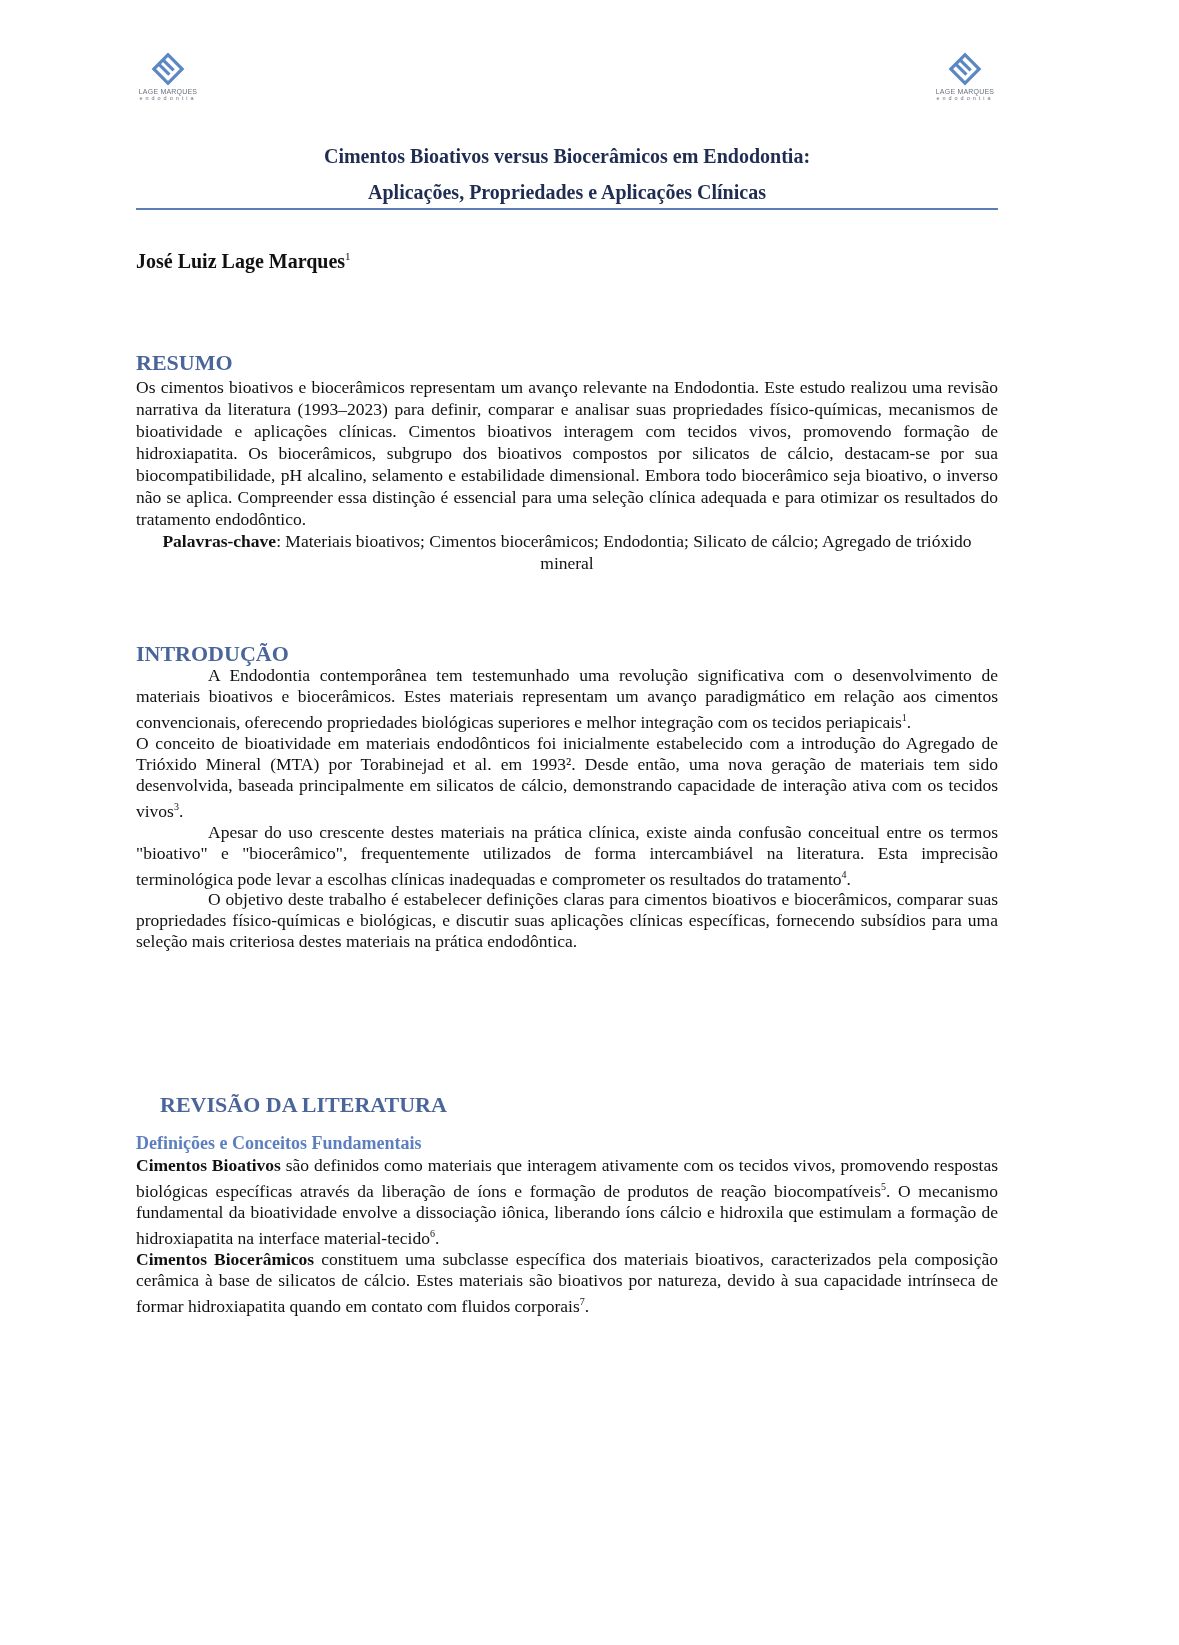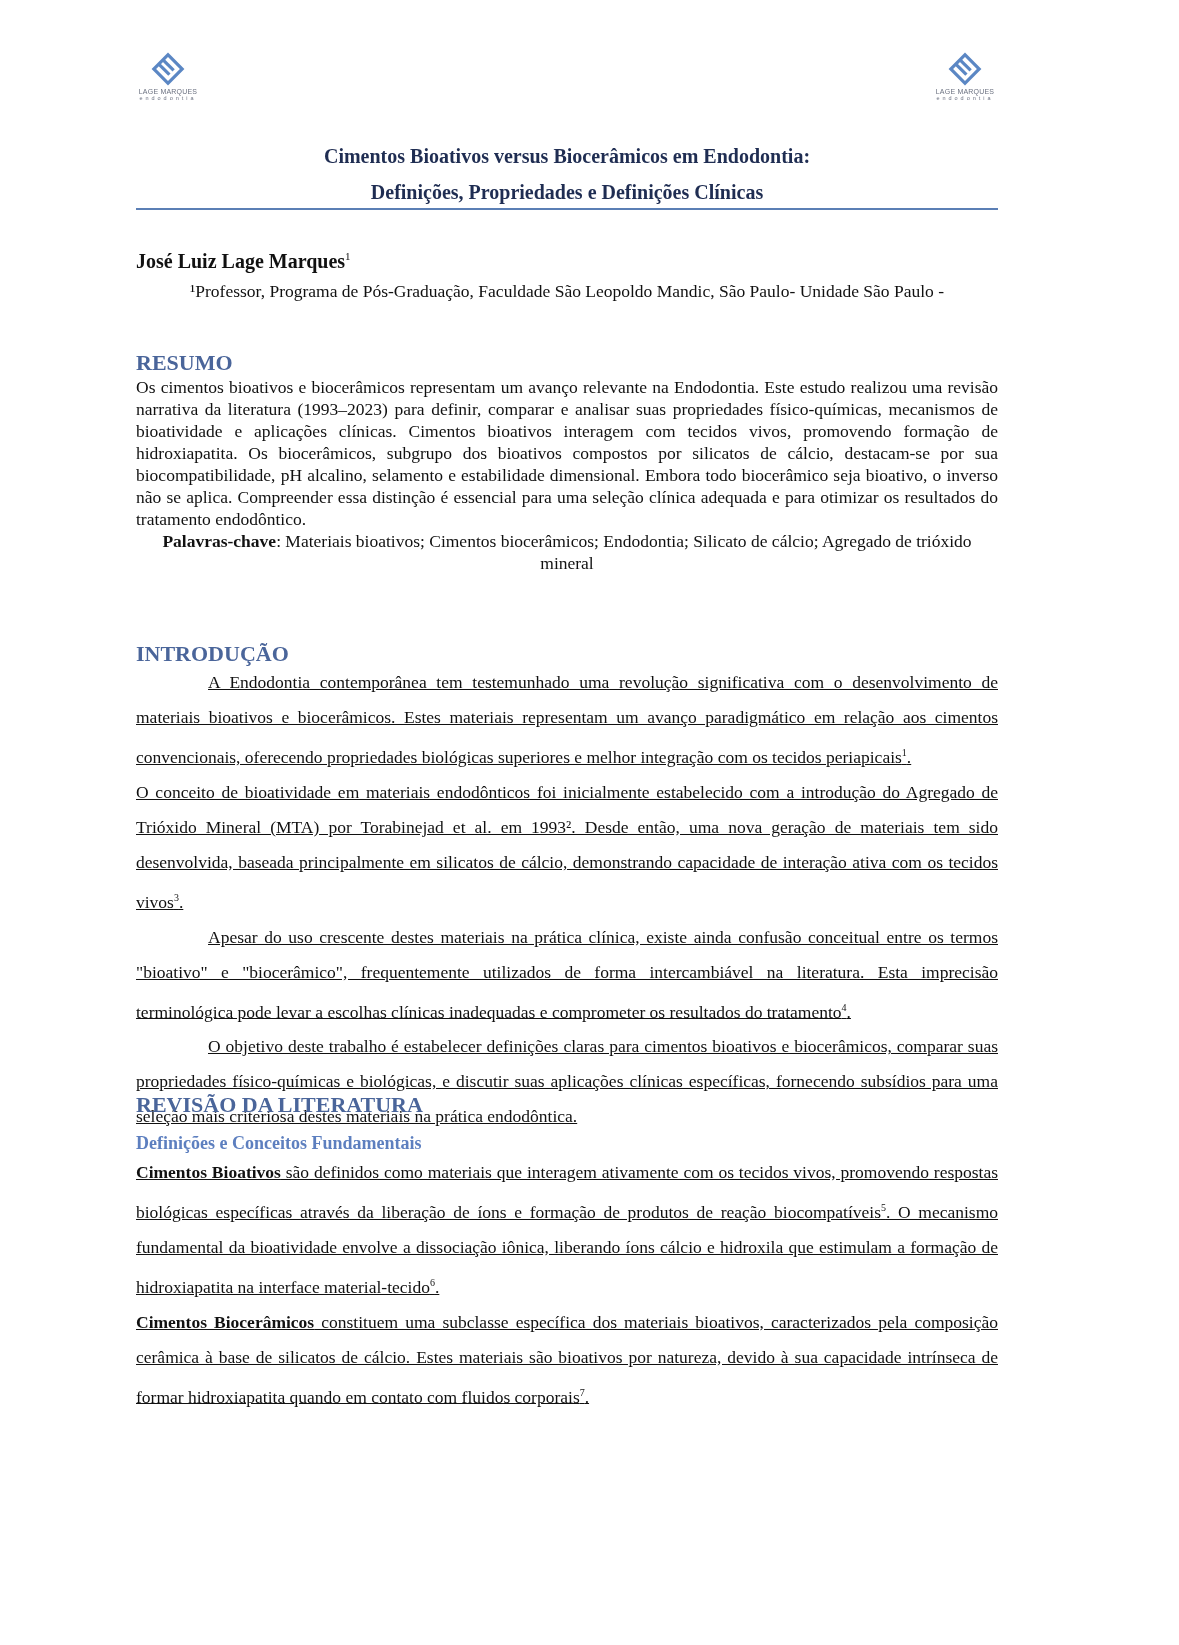--- a/index.html
+++ b/index.html
@@ -17,21 +17,21 @@
   .author { position: absolute; left: 136px; width: 862px; top: 250px; 
             font-weight: bold; font-size: 20px; }
   .author sup { font-size: 11px; font-weight: normal; }
   .affil { position: absolute; left: 136px; width: 862px; top: 279px; text-align: center;
            font-size: 17.5px; line-height: 24px; }
   .section { position: absolute; left: 136px; width: 862px; }
   .h { color: #4a659a; font-weight: bold; font-size: 22px; }
   .h2 { color: #5d7fbf; font-weight: bold; font-size: 18px; }
   .p { font-size: 17.5px; text-align: justify; }
   .abstract .p { line-height: 22px; }
-  .body .p { line-height: 35px; text-decoration: underline; }
+  .body .p { line-height: 21px; }
   .indent { text-indent: 72px; }
   sup.ref { font-size: 10px; }
   b { font-weight: bold; }
 </style>
 </head>
 <body>
 
 <div class="logo left">
   <svg width="34" height="34" viewBox="0 0 34 34">
     <g transform="rotate(45 17 17)" fill="none" stroke="#5b87c4" stroke-width="3.2">
@@ -50,45 +50,44 @@
       <line x1="7" y1="14" x2="22" y2="14"></line>
       <line x1="7" y1="20" x2="22" y2="20"></line>
     </g>
   </svg>
   <div class="brand">LAGE MARQUES</div>
   <div class="sub">endodontia</div>
 </div>
 
 <div class="title">
   <div>Cimentos Bioativos versus Biocerâmicos em Endodontia:</div>
-  <div>Definições, Propriedades e Definições Clínicas</div>
+  <div>Aplicações, Propriedades e Aplicações Clínicas</div>
 </div>
 <div class="title-rule"></div>
 
 <div class="author">
   <span>José Luiz Lage Marques</span><sup>1</sup>
 </div>
 <div class="affil">
-  <div>¹Professor, Programa de Pós-Graduação, Faculdade São Leopoldo Mandic, São Paulo- Unidade São Paulo -</div>
 </div>
 
 <div class="section abstract" style="top:350px;">
   <div class="h">RESUMO</div>
   <div class="p">Os cimentos bioativos e biocerâmicos representam um avanço relevante na Endodontia. Este estudo realizou uma revisão narrativa da literatura (1993–2023) para definir, comparar e analisar suas propriedades físico-químicas, mecanismos de bioatividade e aplicações clínicas. Cimentos bioativos interagem com tecidos vivos, promovendo formação de hidroxiapatita. Os biocerâmicos, subgrupo dos bioativos compostos por silicatos de cálcio, destacam-se por sua biocompatibilidade, pH alcalino, selamento e estabilidade dimensional. Embora todo biocerâmico seja bioativo, o inverso não se aplica. Compreender essa distinção é essencial para uma seleção clínica adequada e para otimizar os resultados do tratamento endodôntico.</div>
   <div class="p" style="text-align:center;">
     <b>Palavras-chave</b><span>: Materiais bioativos; Cimentos biocerâmicos; Endodontia; Silicato de cálcio; Agregado de trióxido mineral</span>
   </div>
 </div>
 
 <div class="section body" style="top:643px;">
   <div class="h" style="line-height:22px;">INTRODUÇÃO</div>
   <div class="p indent"><span>A Endodontia contemporânea tem testemunhado uma revolução significativa com o desenvolvimento de materiais bioativos e biocerâmicos. Estes materiais representam um avanço paradigmático em relação aos cimentos convencionais, oferecendo propriedades biológicas superiores e melhor integração com os tecidos periapicais</span><sup class="ref">1</sup><span>.</span></div>
   <div class="p"><span>O conceito de bioatividade em materiais endodônticos foi inicialmente estabelecido com a introdução do Agregado de Trióxido Mineral (MTA) por Torabinejad et al. em 1993². Desde então, uma nova geração de materiais tem sido desenvolvida, baseada principalmente em silicatos de cálcio, demonstrando capacidade de interação ativa com os tecidos vivos</span><sup class="ref">3</sup><span>.</span></div>
   <div class="p indent"><span>Apesar do uso crescente destes materiais na prática clínica, existe ainda confusão conceitual entre os termos "bioativo" e "biocerâmico", frequentemente utilizados de forma intercambiável na literatura. Esta imprecisão terminológica pode levar a escolhas clínicas inadequadas e comprometer os resultados do tratamento</span><sup class="ref">4</sup><span>.</span></div>
   <div class="p indent">O objetivo deste trabalho é estabelecer definições claras para cimentos bioativos e biocerâmicos, comparar suas propriedades físico-químicas e biológicas, e discutir suas aplicações clínicas específicas, fornecendo subsídios para uma seleção mais criteriosa destes materiais na prática endodôntica.</div>
 </div>
 
 <div class="section body" style="top:1093px;">
-  <div class="h" style="line-height:24px;">REVISÃO DA LITERATURA</div>
+  <div class="h" style="line-height:24px;margin-left:24px;">REVISÃO DA LITERATURA</div>
   <div class="h2" style="margin-top:14px; line-height:24px;">Definições e Conceitos Fundamentais</div>
   <div class="p"><b>Cimentos Bioativos</b><span> são definidos como materiais que interagem ativamente com os tecidos vivos, promovendo respostas biológicas específicas através da liberação de íons e formação de produtos de reação biocompatíveis</span><sup class="ref">5</sup><span>. O mecanismo fundamental da bioatividade envolve a dissociação iônica, liberando íons cálcio e hidroxila que estimulam a formação de hidroxiapatita na interface material-tecido</span><sup class="ref">6</sup><span>.</span></div>
   <div class="p"><b>Cimentos Biocerâmicos</b><span> constituem uma subclasse específica dos materiais bioativos, caracterizados pela composição cerâmica à base de silicatos de cálcio. Estes materiais são bioativos por natureza, devido à sua capacidade intrínseca de formar hidroxiapatita quando em contato com fluidos corporais</span><sup class="ref">7</sup><span>.</span></div>
 </div>
 
 </body></html>

